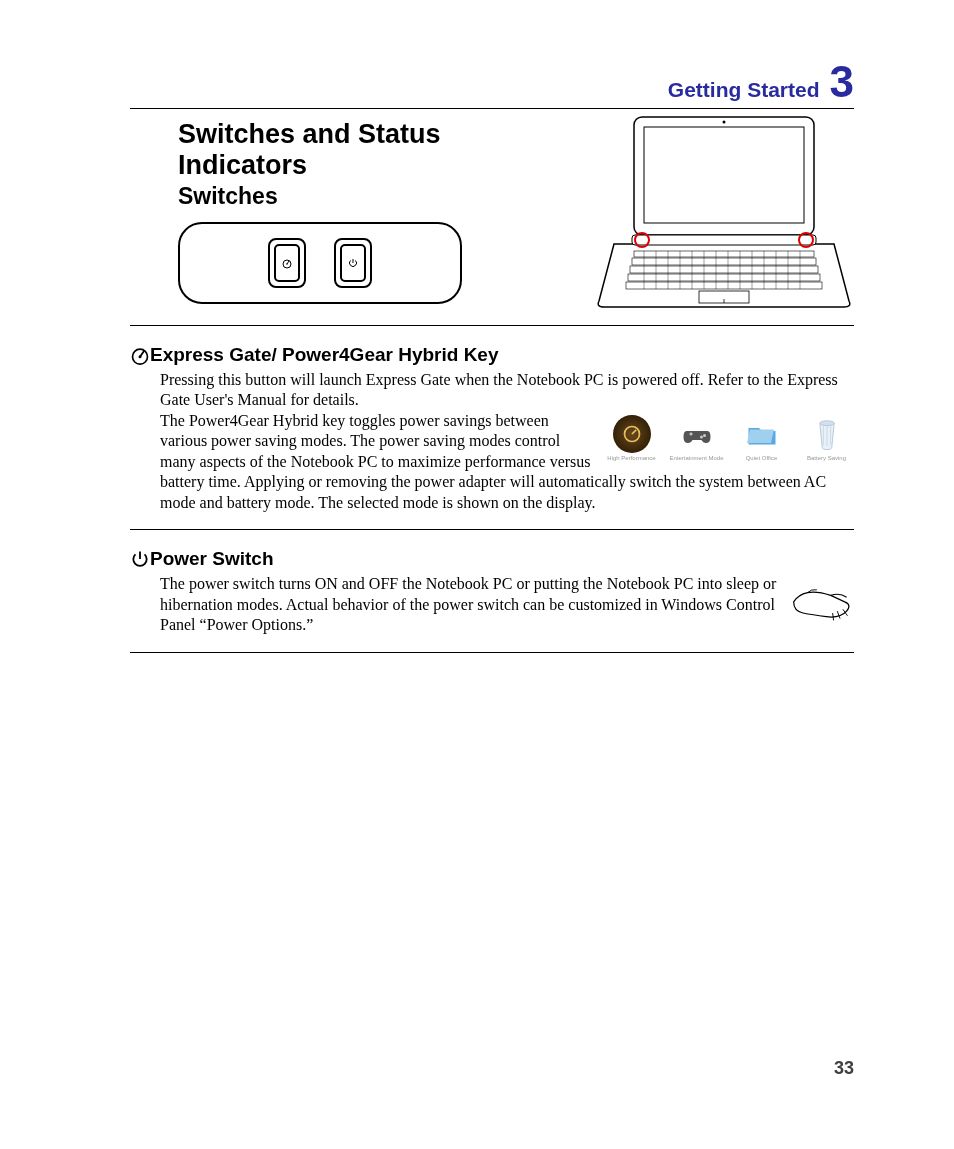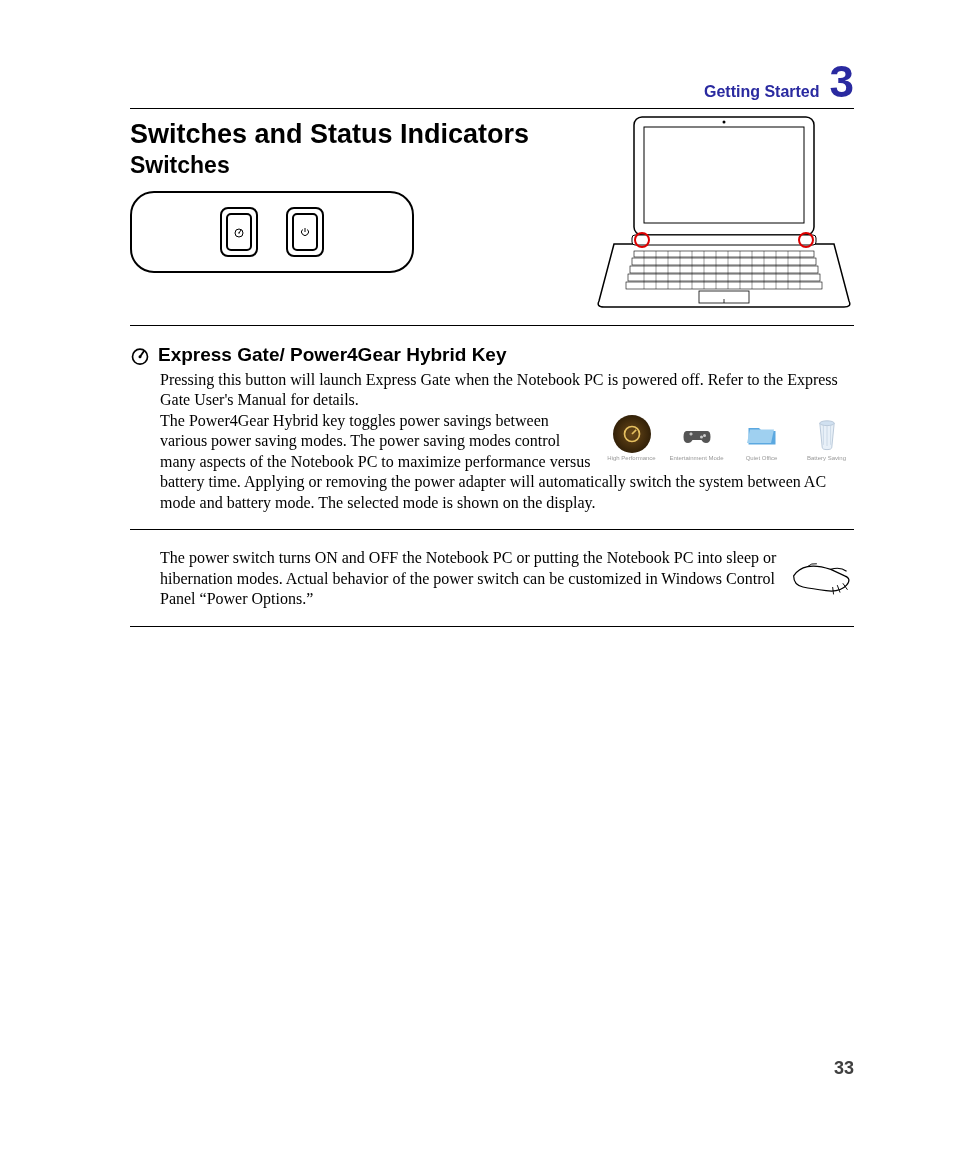--- a/index.html
+++ b/index.html
@@ -22,21 +22,21 @@
   .chapter-header {
     display: flex;
     align-items: baseline;
     justify-content: flex-end;
     font-family: Arial, Helvetica, sans-serif;
     color: #2a2aa0;
     font-weight: bold;
     gap: 10px;
     margin-bottom: 4px;
   }
-  .chapter-title { font-size: 16px; }
+  .chapter-title { font-size: 21px; }
   .chapter-number { font-size: 44px; line-height: 1; }
   hr.rule {
     border: none;
     border-top: 1.5px solid #000;
     margin: 0;
   }
   hr.thin {
     border: none;
     border-top: 1px solid #000;
     margin: 0;
@@ -52,20 +52,21 @@
     font-family: Arial, Helvetica, sans-serif;
     font-weight: bold;
     font-size: 23px;
     margin: 2px 0 10px 0;
     color: #000;
   }
   .top-flex {
     display: flex;
     gap: 20px;
     align-items: flex-start;
+    margin-left: 48px;
   }
   .top-left { flex: 1; }
   .laptop-img {
     width: 260px;
     flex: 0 0 auto;
   }
   .switch-panel {
     margin-top: 12px;
     width: 280px;
     height: 78px;
@@ -93,21 +94,21 @@
     border-radius: 5px;
     display: flex;
     align-items: center;
     justify-content: center;
   }
   .switch-btn svg { width: 12px; height: 12px; }
   .item-block { margin-top: 18px; }
   .item-header {
     display: flex;
     align-items: center;
-    gap: 8px;
+    gap: 0;
     margin-bottom: 4px;
   }
   .item-header svg { width: 20px; height: 20px; flex: 0 0 auto; }
   .item-title {
     font-family: Arial, Helvetica, sans-serif;
     font-weight: bold;
     font-size: 19px;
   }
   .body-text {
     font-size: 16px;
@@ -292,20 +293,27 @@
         </div>
       </div>
       <span>The Power4Gear Hybrid key toggles power savings between various power saving modes. The power saving modes control many aspects of the Notebook PC to maximize performance versus battery time. Applying or removing the power adapter</span>
       <span>will automatically switch the system between AC mode and battery mode. The selected mode is shown on the display.</span>
     </div>
   </div>
 
   <hr class="thin" style="margin-top:16px">
 
   <div class="item-block">
+    <div class="item-header">
+      <svg viewBox="0 0 24 24">
+        <path d="M12 3 L12 12" stroke="#000" stroke-width="2.2" fill="none"></path>
+        <path d="M6.5 6.5 A8 8 0 1 0 17.5 6.5" stroke="#000" stroke-width="2.2" fill="none"></path>
+      </svg>
+      <span class="item-title">Power Switch</span>
+    </div>
     <div class="body-text clearfix">
       <div class="hand-img">
         <svg viewBox="0 0 70 55">
           <path d="M5 30 Q10 22 20 20 Q30 18 45 23 L60 30 Q68 33 62 40 Q55 48 40 46 Q25 44 15 42 Q5 40 5 30 Z" fill="#fff" stroke="#000" stroke-width="1.3"></path>
           <path d="M45 23 Q55 20 62 25" fill="none" stroke="#000" stroke-width="1.2"></path>
           <path d="M20 20 Q24 16 30 17" fill="none" stroke="#000" stroke-width="1"></path>
           <path d="M52 40 L55 48 M58 38 L63 45 M47 42 L48 50" stroke="#000" stroke-width="1"></path>
         </svg>
       </div>
       <span>The power switch turns ON and OFF the Notebook PC or putting the Notebook PC into sleep or hibernation modes. Actual behavior of the power switch can be customized in Windows Control Panel “Power Options.”</span>

